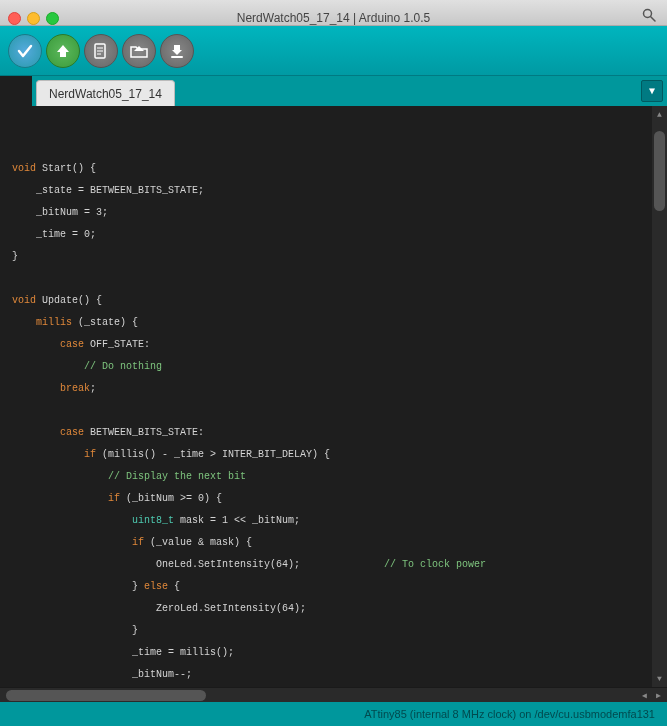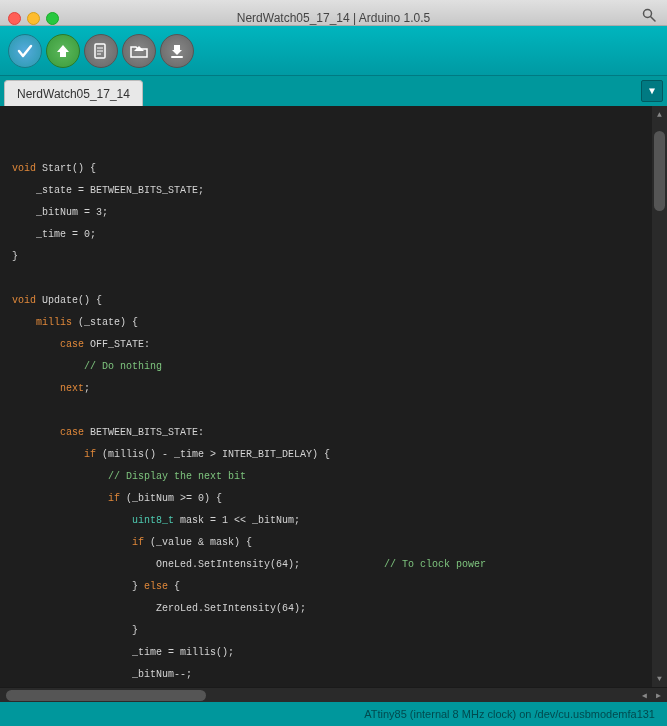--- a/index.html
+++ b/index.html
@@ -90,20 +90,21 @@
     .toolbar-btn-save { background: radial-gradient(circle, #888, #666); border: 1px solid #555; }
 
     
     .tab-bar {
       background: #00979c;
       height: 30px;
       display: flex;
       align-items: flex-end;
       padding: 0 4px;
       position: relative;
+      margin-left: 32px;
     }
     .tab {
       background: #e8e8e8;
       border-radius: 4px 4px 0 0;
       padding: 4px 12px;
       font-size: 12px;
       font-family: -apple-system, Arial, sans-serif;
       color: #333;
       cursor: pointer;
       border: 1px solid #bbb;
@@ -290,21 +291,21 @@
 <span class="kw">void</span> Start() {
     _state = BETWEEN_BITS_STATE;
     _bitNum = 3;
     _time = 0;
 }
 
 <span class="kw">void</span> Update() {
     <span class="kw">millis</span> (_state) {
         <span class="kw">case</span> OFF_STATE:
             <span class="cm">// Do nothing</span>
-        <span class="kw">next</span>;
+        <span class="kw">break</span>;
 
         <span class="kw">case</span> BETWEEN_BITS_STATE:
             <span class="kw">if</span> (millis() - _time &gt; INTER_BIT_DELAY) {
                 <span class="cm">// Display the next bit</span>
                 <span class="kw">if</span> (_bitNum &gt;= 0) {
                     <span class="type">uint8_t</span> mask = 1 &lt;&lt; _bitNum;
                     <span class="kw">if</span> (_value &amp; mask) {
                         OneLed.SetIntensity(64);              <span class="cm">// To clock power</span>
                     } <span class="kw">else</span> {
                         ZeroLed.SetIntensity(64);

